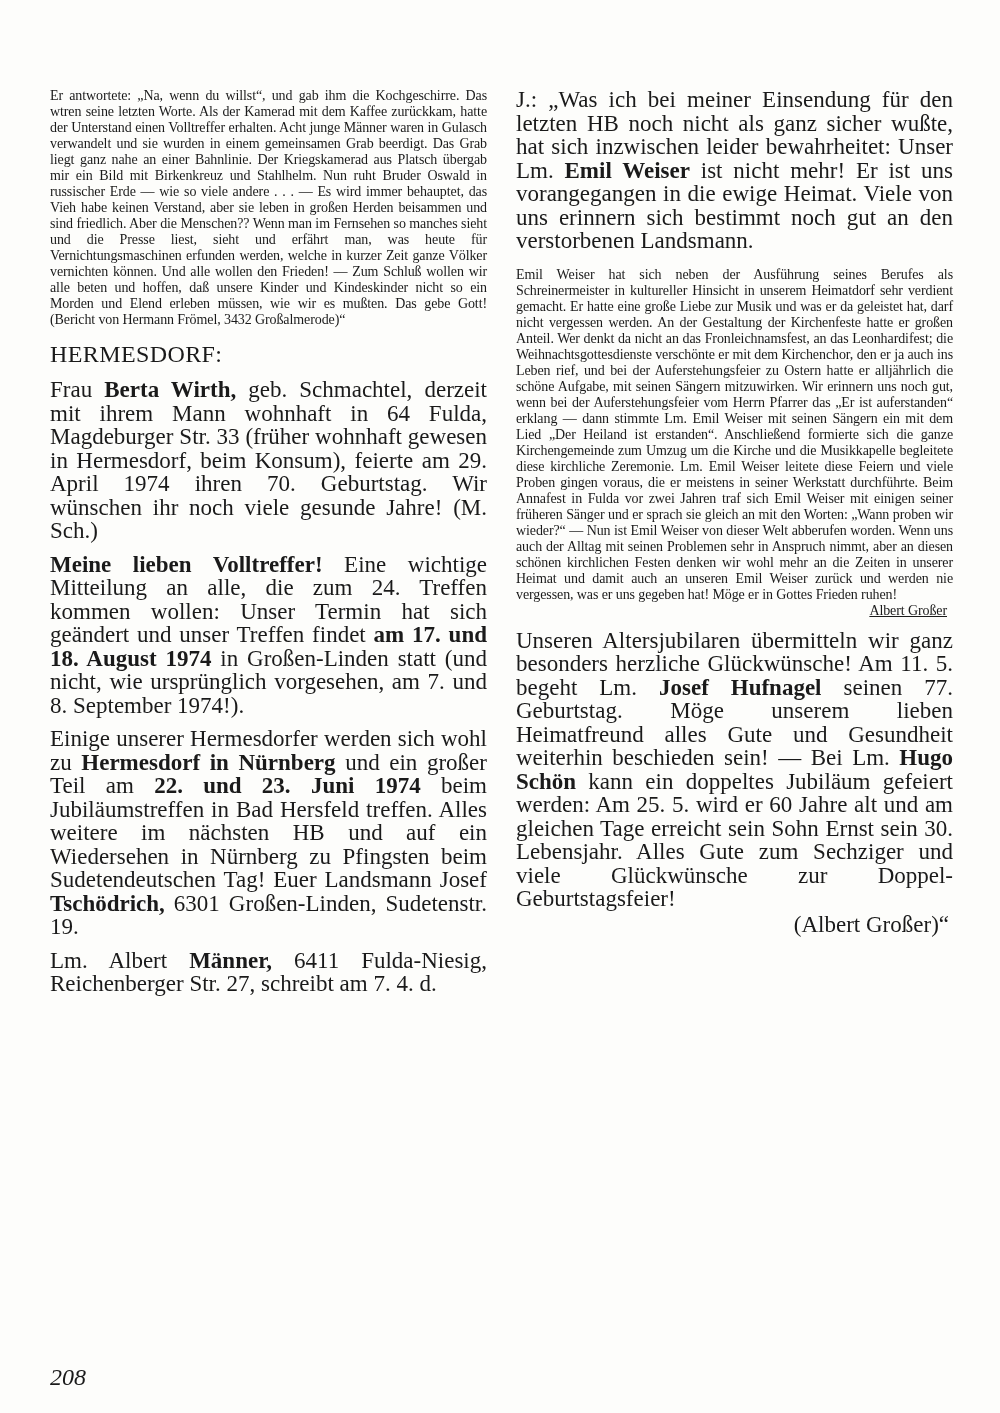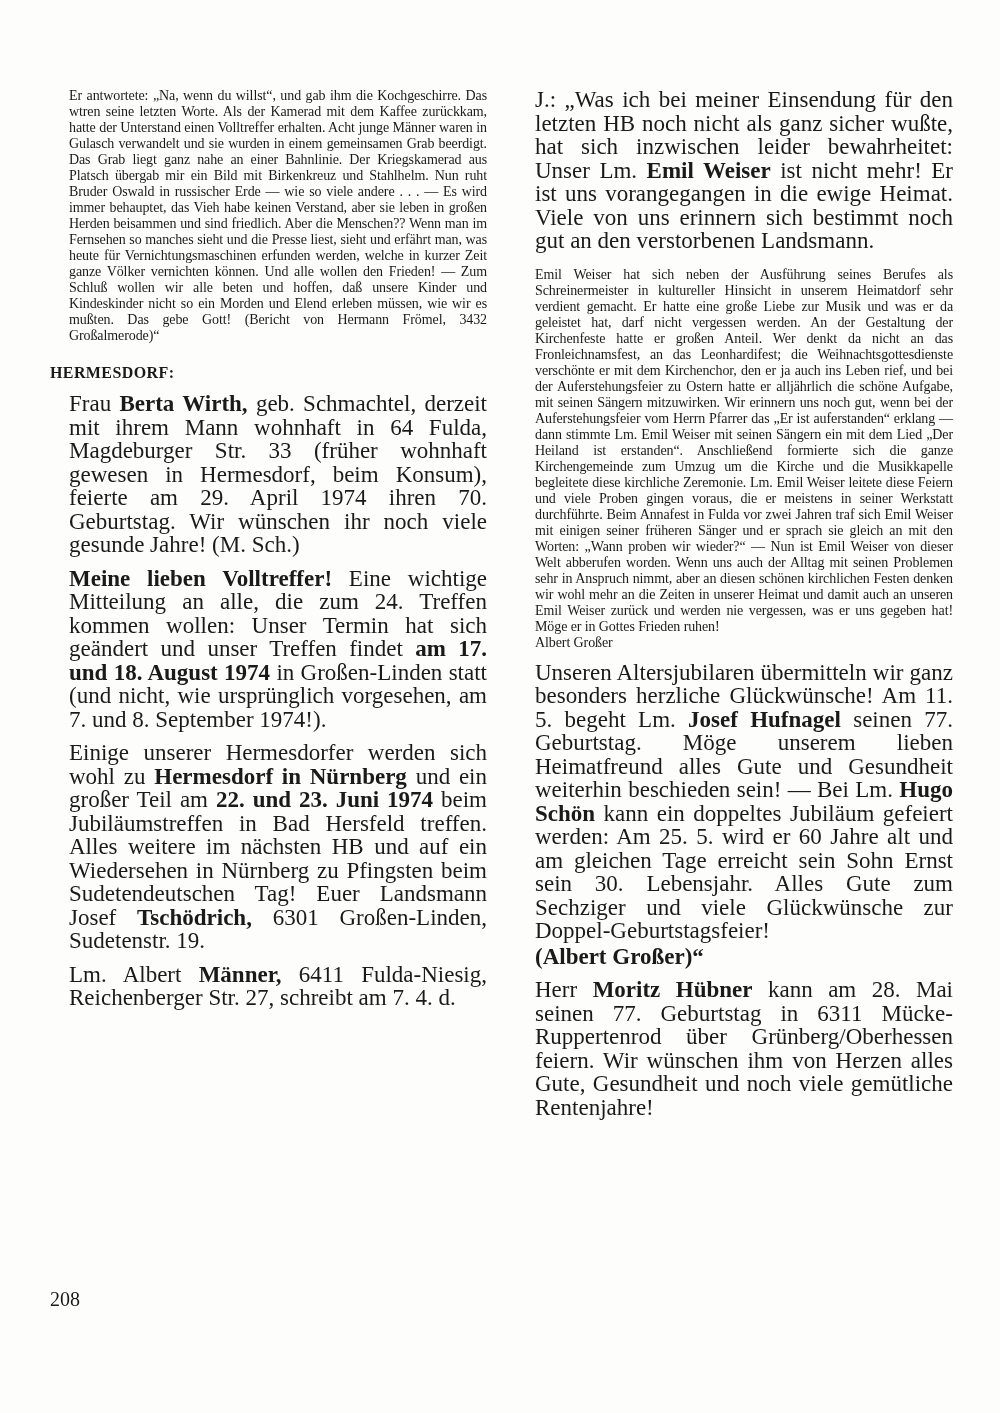--- a/index.html
+++ b/index.html
@@ -11,55 +11,56 @@
     margin: 0 auto;
     background: #fdfdfb;
     color: #1a1a1a;
     font-family: "Liberation Serif", "DejaVu Serif", serif;
     overflow: hidden;
   }
   .column { position: absolute; top: 86px; width: 437px; }
   .column.left  { left: 50px; }
   .column.right { left: 516px; }
 
-  p { text-align: justify; margin-left: 19px; }
+  p { text-align: justify; }
 
   .small {
     font-size: 14px;
     line-height: 16px;
     letter-spacing: -0.1px;
   }
   .body {
     font-size: 23px;
     line-height: 23.5px;
     margin-top: 10px;
   }
   .heading {
-    font-size: 16px;
-    font-weight: bold;
+    font-size: 24px;
+    font-weight: normal;
     letter-spacing: 0.4px;
-    margin-top: 20px;
+    margin-top: 13px;
     margin-bottom: 2px;
   }
   .small-block { margin-top: 14px; margin-bottom: 6px; }
   .sig-small {
-    text-align: left;
+    text-align: right;
     padding-right: 6px;
+    text-decoration: underline;
   }
   .sig-body {
-    text-align: left;
+    text-align: right;
     margin-top: 2px;
     padding-right: 4px;
-    font-weight: bold;
   }
   .page-number {
     position: absolute;
     left: 50px;
-    top: 1288px;
-    font-size: 20px;
+    top: 1364px;
+    font-size: 24px;
+    font-style: italic;
   }
   b { font-weight: bold; }
 </style>
 </head>
 <body>
 
 <div class="sheet">
 
   <div class="column left">
     <p class="small" style="margin-top:2px">Er antwortete: „Na, wenn du willst“, und gab ihm die Kochgeschirre. Das wtren seine letzten Worte. Als der Kamerad mit dem Kaffee zurückkam, hatte der Unterstand einen Volltreffer erhalten. Acht junge Männer waren in Gulasch verwandelt und sie wurden in einem gemeinsamen Grab beerdigt. Das Grab liegt ganz nahe an einer Bahnlinie. Der Kriegskamerad aus Platsch übergab mir ein Bild mit Birkenkreuz und Stahlhelm. Nun ruht Bruder Oswald in russischer Erde — wie so viele andere . . . — Es wird immer behauptet, das Vieh habe keinen Verstand, aber sie leben in großen Herden beisammen und sind friedlich. Aber die Menschen?? Wenn man im Fernsehen so manches sieht und die Presse liest, sieht und erfährt man, was heute für Vernichtungsmaschinen erfunden werden, welche in kurzer Zeit ganze Völker vernichten können. Und alle wollen den Frieden! — Zum Schluß wollen wir alle beten und hoffen, daß unsere Kinder und Kindeskinder nicht so ein Morden und Elend erleben müssen, wie wir es mußten. Das gebe Gott! (Bericht von Hermann Frömel, 3432 Großalmerode)“</p>
@@ -77,17 +78,16 @@
   <div class="column right">
     <p class="body" style="margin-top:2px">J.: „Was ich bei meiner Einsendung für den letzten HB noch nicht als ganz sicher wußte, hat sich inzwischen leider bewahrheitet: Unser Lm. <b>Emil Weiser</b> ist nicht mehr! Er ist uns vorangegangen in die ewige Heimat. Viele von uns erinnern sich bestimmt noch gut an den verstorbenen Landsmann.</p>
 
     <div class="small-block">
       <p class="small">Emil Weiser hat sich neben der Ausführung seines Berufes als Schreinermeister in kultureller Hinsicht in unserem Heimatdorf sehr verdient gemacht. Er hatte eine große Liebe zur Musik und was er da geleistet hat, darf nicht vergessen werden. An der Gestaltung der Kirchenfeste hatte er großen Anteil. Wer denkt da nicht an das Fronleichnamsfest, an das Leonhardifest; die Weihnachtsgottesdienste verschönte er mit dem Kirchenchor, den er ja auch ins Leben rief, und bei der Auferstehungsfeier zu Ostern hatte er alljährlich die schöne Aufgabe, mit seinen Sängern mitzuwirken. Wir erinnern uns noch gut, wenn bei der Auferstehungsfeier vom Herrn Pfarrer das „Er ist auferstanden“ erklang — dann stimmte Lm. Emil Weiser mit seinen Sängern ein mit dem Lied „Der Heiland ist erstanden“. Anschließend formierte sich die ganze Kirchengemeinde zum Umzug um die Kirche und die Musikkapelle begleitete diese kirchliche Zeremonie. Lm. Emil Weiser leitete diese Feiern und viele Proben gingen voraus, die er meistens in seiner Werkstatt durchführte. Beim Annafest in Fulda vor zwei Jahren traf sich Emil Weiser mit einigen seiner früheren Sänger und er sprach sie gleich an mit den Worten: „Wann proben wir wieder?“ — Nun ist Emil Weiser von dieser Welt abberufen worden. Wenn uns auch der Alltag mit seinen Problemen sehr in Anspruch nimmt, aber an diesen schönen kirchlichen Festen denken wir wohl mehr an die Zeiten in unserer Heimat und damit auch an unseren Emil Weiser zurück und werden nie vergessen, was er uns gegeben hat! Möge er in Gottes Frieden ruhen!</p>
       <p class="small sig-small">Albert Großer</p>
     </div>
 
     <p class="body">Unseren Altersjubilaren übermitteln wir ganz besonders herzliche Glückwünsche! Am 11. 5. begeht Lm. <b>Josef Hufnagel</b> seinen 77. Geburtstag. Möge unserem lieben Heimatfreund alles Gute und Gesundheit weiterhin beschieden sein! — Bei Lm. <b>Hugo Schön</b> kann ein doppeltes Jubiläum gefeiert werden: Am 25. 5. wird er 60 Jahre alt und am gleichen Tage erreicht sein Sohn Ernst sein 30. Lebensjahr. Alles Gute zum Sechziger und viele Glückwünsche zur Doppel-Geburtstagsfeier!</p>
     <p class="body sig-body">(Albert Großer)“</p>
-    <p class="body">Herr <b>Moritz Hübner</b> kann am 28. Mai seinen 77. Geburtstag in 6311 Mücke-Ruppertenrod über Grünberg/Oberhessen feiern. Wir wünschen ihm von Herzen alles Gute, Gesundheit und noch viele gemütliche Rentenjahre!</p>
   </div>
 
   <div class="page-number">208</div>
 </div>
 
 </body></html>

